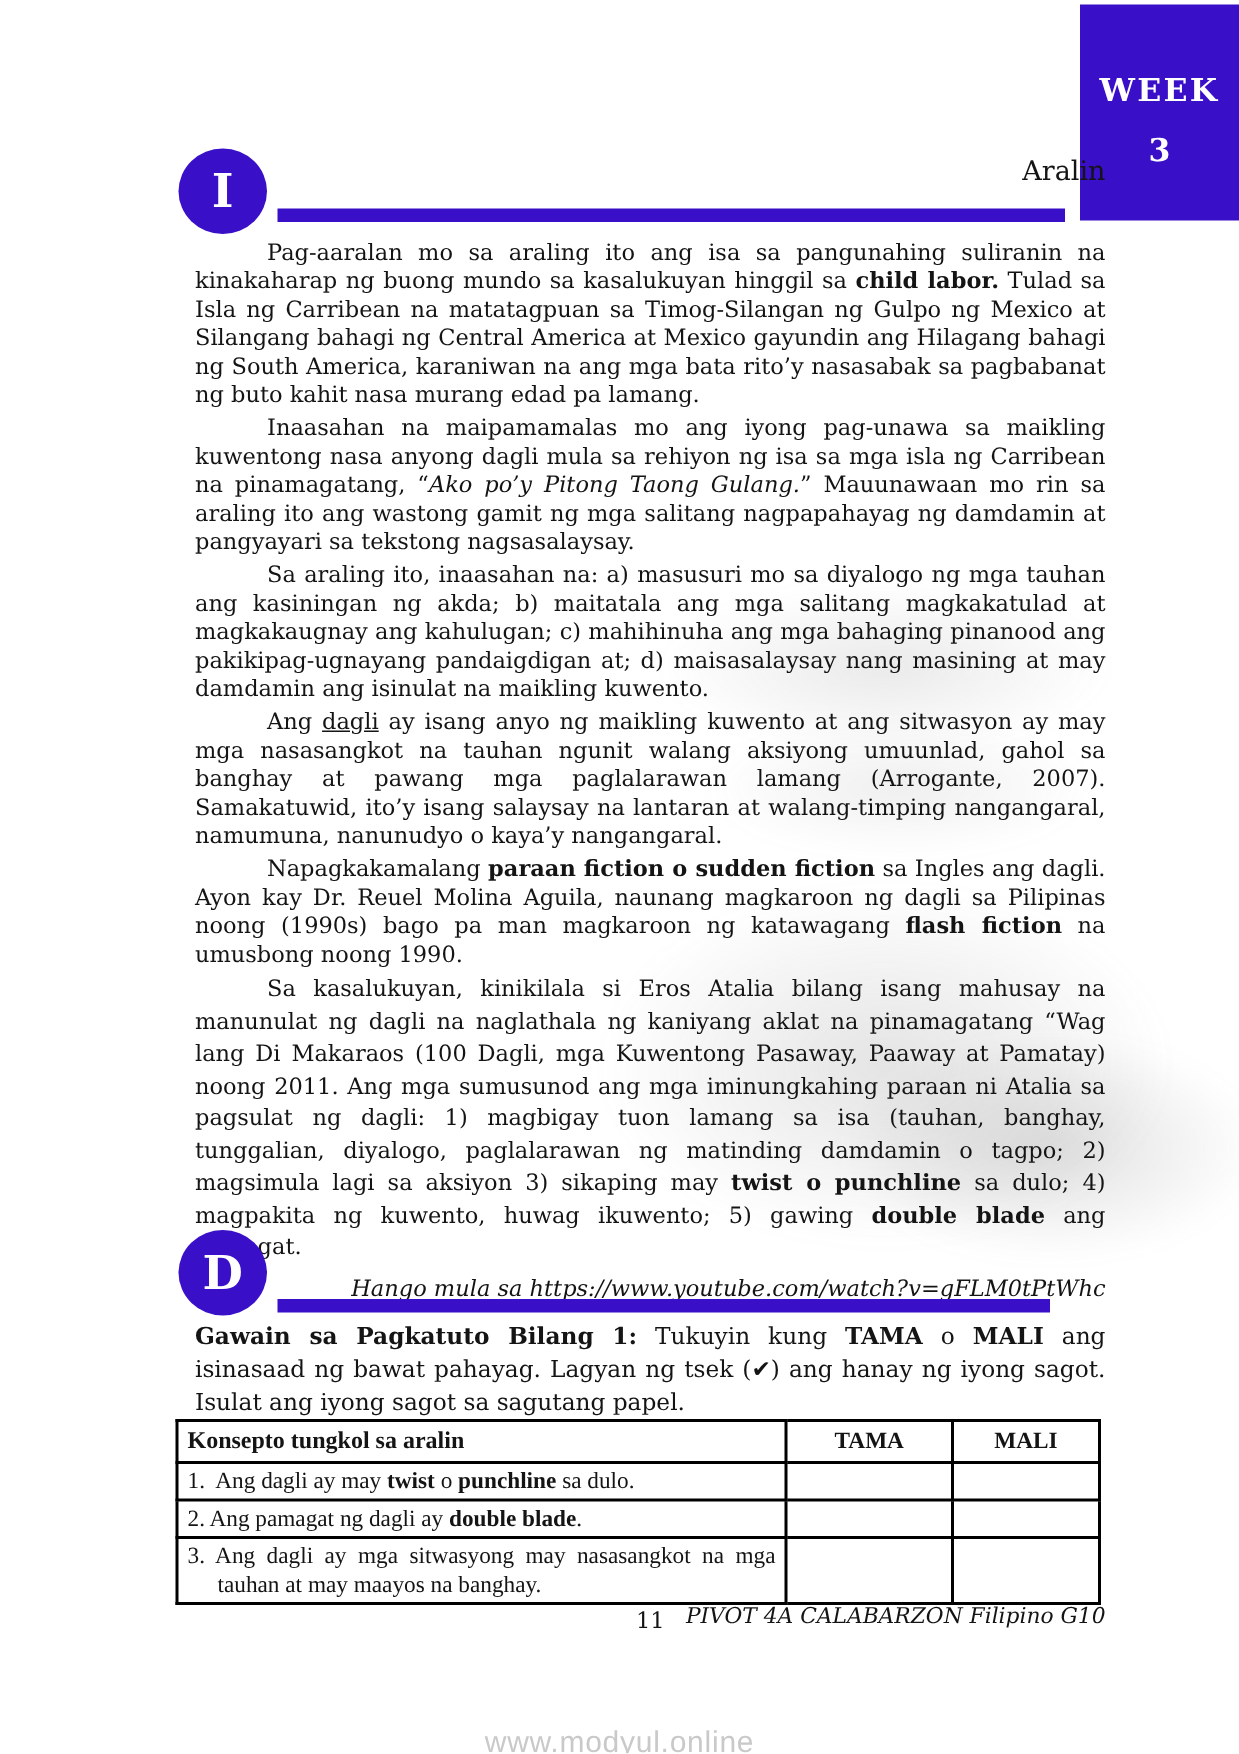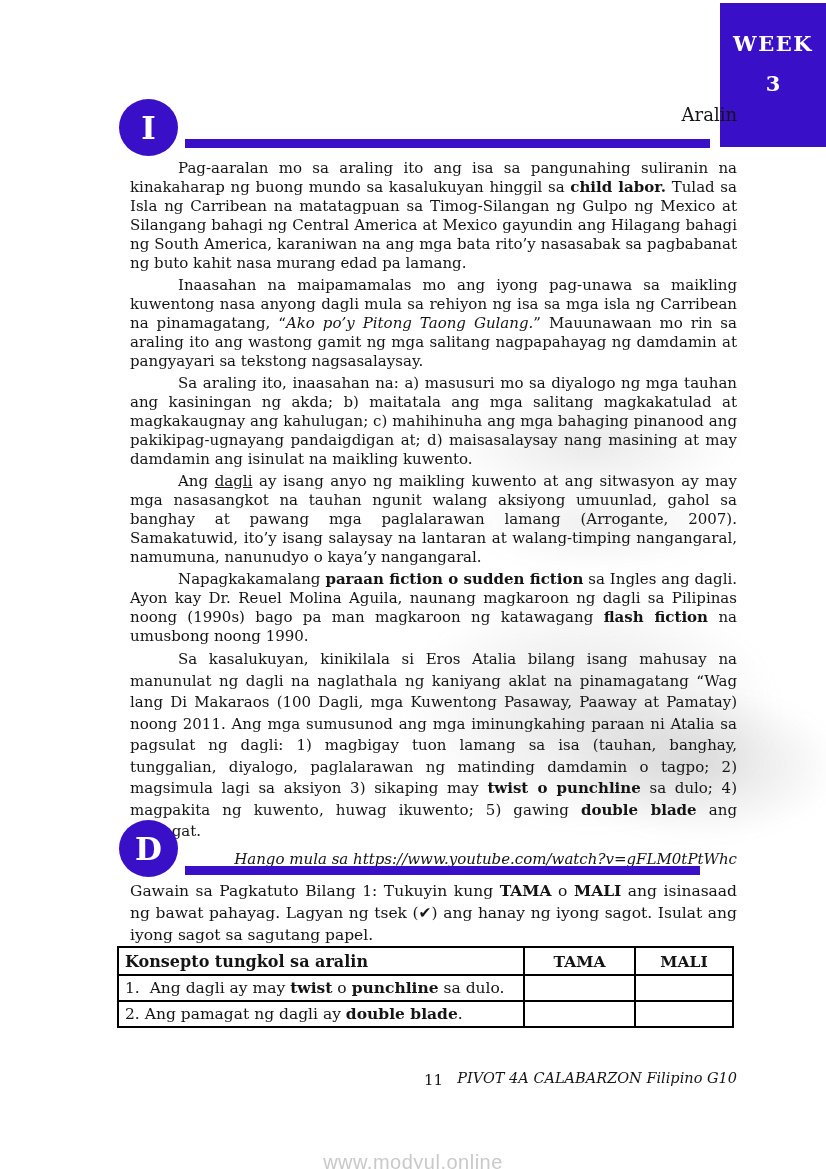--- a/index.html
+++ b/index.html
@@ -21,21 +21,21 @@
   .blob1{left:440px;top:390px;width:300px;height:110px;background:radial-gradient(closest-side, rgba(120,120,120,0.16), rgba(120,120,120,0));}
   .blob2{left:400px;top:590px;width:380px;height:240px;background:radial-gradient(closest-side, rgba(120,120,120,0.20), rgba(120,120,120,0));}
   .blob3{left:560px;top:690px;width:280px;height:150px;background:radial-gradient(closest-side, rgba(110,110,110,0.22), rgba(110,110,110,0));}
   .blob4{left:470px;top:480px;width:260px;height:90px;background:radial-gradient(closest-side, rgba(120,120,120,0.12), rgba(120,120,120,0));}
 
   .week-badge{
     position:absolute;top:3px;right:0;width:106px;height:144px;
     background:var(--accent);color:#fff;text-align:center;
     font-weight:bold;
   }
-  .week-badge .wk{padding-top:28px;font-size:21px;letter-spacing:1.5px;}
+  .week-badge .wk{padding-top:44px;font-size:21px;letter-spacing:1.5px;}
   .week-badge .num{margin-top:15px;font-size:21px;}
 
   .doc-title{
     position:absolute;top:63px;left:130px;width:607px;
     text-align:center;font-size:21px;font-weight:bold;letter-spacing:0.2px;
   }
   .doc-subtitle{
     position:absolute;top:104px;left:130px;width:607px;
     text-align:right;font-size:18px;
   }
@@ -66,21 +66,21 @@
   .activity-intro{
     position:absolute;top:880px;left:130px;width:607px;margin:0;
     font-size:15.5px;line-height:22px;text-align:justify;
   }
 
   table.assessment{
     position:absolute;top:946px;left:117px;
     border-collapse:collapse;table-layout:fixed;
     font-size:15.5px;color:var(--text);
   }
-  table.assessment th, table.assessment td{border:2px solid #000;vertical-align:middle;}
+  table.assessment th, table.assessment td{border:2px solid #000;vertical-align:middle;font-family:Liberation Serif, serif;}
   .col-statement{width:406px;}
   .col-tama{width:111px;}
   .col-mali{width:98px;}
   th.stmt-h{text-align:left;padding:2px 6px;height:22px;font-size:16px;}
   th.ans-h{text-align:center;padding:2px 2px;font-size:15.5px;}
   td.stmt{padding:2px 6px 2px 26px;text-indent:-20px;text-align:justify;line-height:19px;}
   td.ans{height:21px;}
   tr.r3 td{height:38px;}
 
   .footer{position:absolute;top:1071px;left:130px;width:607px;height:20px;font-size:15px;}
@@ -124,21 +124,21 @@
     <p class="para"><span>Napagkakamalang </span><span style="font-weight: bold;">paraan fiction o sudden fiction</span><span> sa Ingles ang dagli. Ayon kay Dr. Reuel Molina Aguila, naunang magkaroon ng dagli sa Pilipinas noong (1990s) bago pa man magkaroon ng katawagang </span><span style="font-weight: bold;">flash fiction</span><span> na umusbong noong 1990.</span></p>
     <p class="para para-wide"><span>Sa kasalukuyan, kinikilala si Eros Atalia bilang isang mahusay na manunulat ng dagli na naglathala ng kaniyang aklat na pinamagatang “Wag lang Di Makaraos (100 Dagli, mga Kuwentong Pasaway, Paaway at Pamatay) noong 2011. Ang mga sumusunod ang mga iminungkahing paraan ni Atalia sa pagsulat ng dagli: 1) magbigay tuon lamang sa isa (tauhan, banghay, tunggalian, diyalogo, paglalarawan ng matinding damdamin o tagpo; 2) magsimula lagi sa aksiyon 3) sikaping may </span><span style="font-weight: bold;">twist o punchline</span><span> sa dulo; 4) magpakita ng kuwento, huwag ikuwento; 5) gawing </span><span style="font-weight: bold;">double blade</span><span> ang pamagat.</span></p>
     <div class="citation">Hango mula sa https://www.youtube.com/watch?v=gFLM0tPtWhc</div>
   </div>
 
   <div class="circle circle-d">
     <span>D</span>
   </div>
   <div class="rule rule-d"></div>
 
-  <p class="activity-intro"><span style="font-weight: normal;">Gawain sa Pagkatuto Bilang 1:</span><span> Tukuyin kung </span><span style="font-weight: bold;">TAMA</span><span> o </span><span style="font-weight: bold;">MALI</span><span> ang isinasaad ng bawat pahayag. Lagyan ng tsek (✔) ang hanay ng iyong sagot. Isulat ang iyong sagot sa sagutang papel.</span></p>
+  <p class="activity-intro"><span style="font-weight: bold;">Gawain sa Pagkatuto Bilang 1:</span><span> Tukuyin kung </span><span style="font-weight: bold;">TAMA</span><span> o </span><span style="font-weight: bold;">MALI</span><span> ang isinasaad ng bawat pahayag. Lagyan ng tsek (✔) ang hanay ng iyong sagot. Isulat ang iyong sagot sa sagutang papel.</span></p>
 
   <table class="assessment">
     <colgroup>
       <col class="col-statement">
       <col class="col-tama">
       <col class="col-mali">
     </colgroup>
     <thead>
       <tr>
         <th class="stmt-h">Konsepto tungkol sa aralin</th>
@@ -150,20 +150,25 @@
       <tr class="r1">
         <td class="stmt"><span>1.&nbsp; Ang dagli ay may </span><span style="font-weight: bold;">twist</span><span> o </span><span style="font-weight: bold;">punchline</span><span> sa dulo.</span></td>
         <td class="ans"></td>
         <td class="ans"></td>
       </tr>
       <tr class="r2">
         <td class="stmt"><span>2. Ang pamagat ng dagli ay </span><span style="font-weight: bold;">double blade</span><span>.</span></td>
         <td class="ans"></td>
         <td class="ans"></td>
       </tr>
+      <tr class="r3">
+        <td class="stmt"><span>3. Ang dagli ay mga sitwasyong may nasasangkot na mga tauhan at may maayos na banghay.</span></td>
+        <td class="ans"></td>
+        <td class="ans"></td>
+      </tr>
     </tbody>
   </table>
 
   <div class="footer">
     <span class="pageno">11</span>
     <span class="source">PIVOT 4A CALABARZON Filipino G10</span>
   </div>
 
   <div class="site-watermark">www.modyul.online</div>
 

